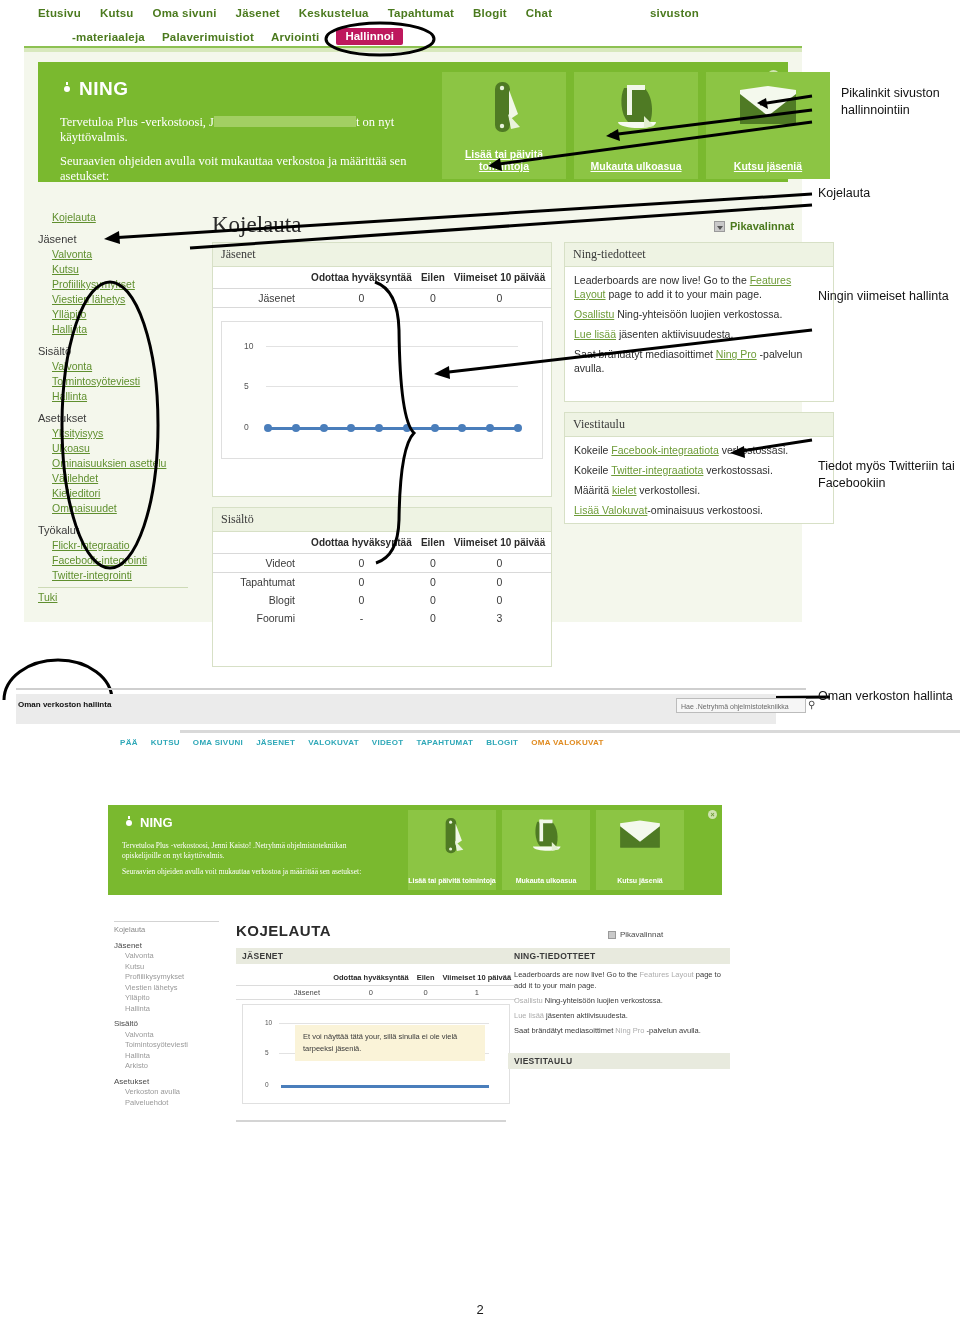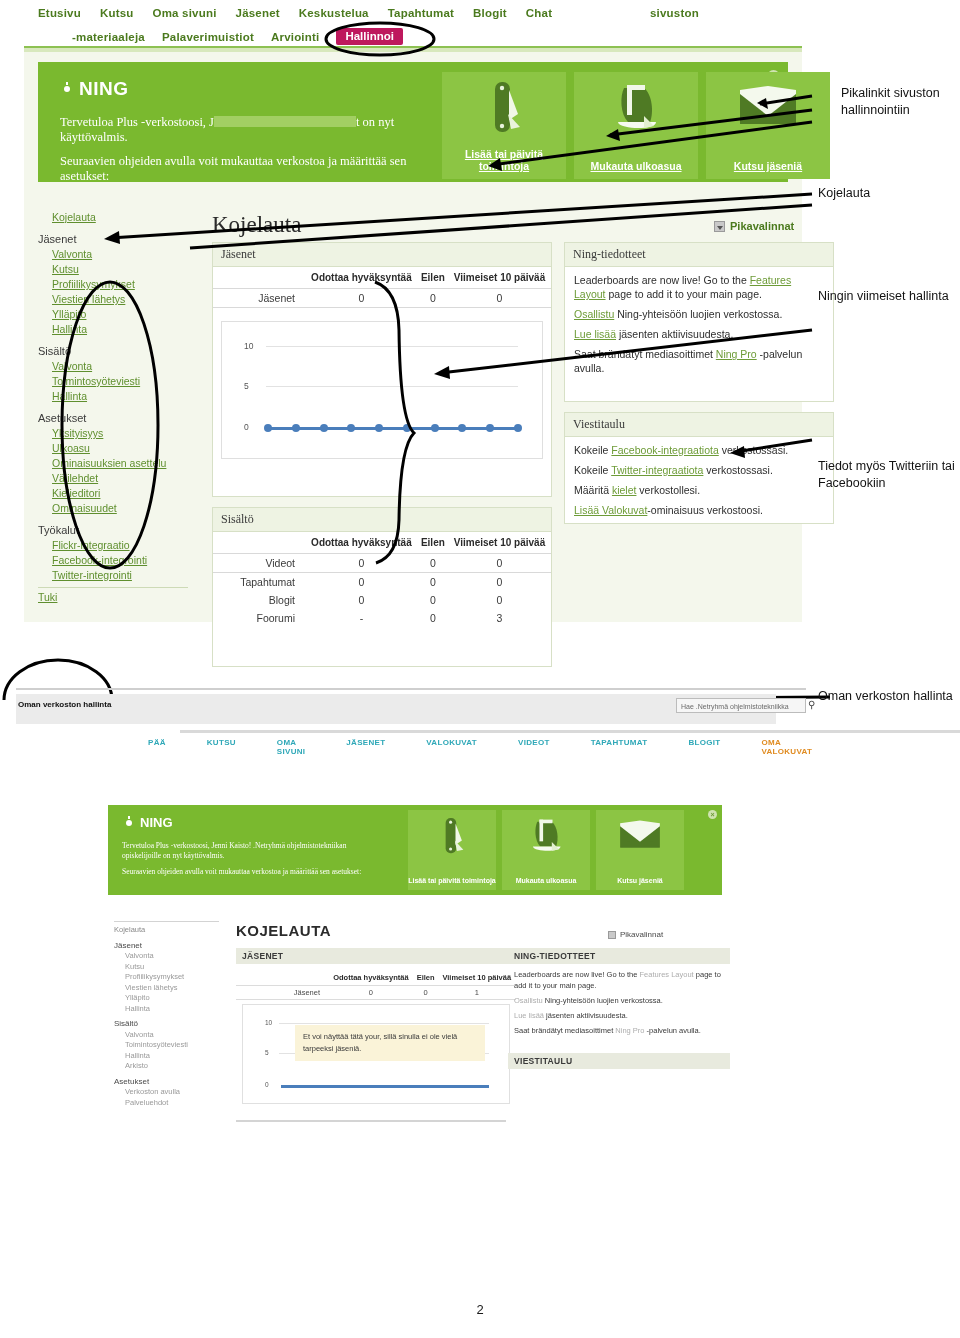--- a/index.html
+++ b/index.html
@@ -169,21 +169,21 @@
   #net-banner  { position:absolute; left:8px; top:12px; width:760px; height:30px; background:#ebebeb; }
   #net-title   { position:absolute; left:10px; top:18px; font-size:8px; font-weight:bold; color:#111; }
   #net-search  {
     position:absolute; left:668px; top:16px; width:130px; height:15px;
     border:1px solid #bcbcbc; background:#f6f6f6; font-size:7px; color:#6a6a6a;
     padding:2px 4px; line-height:11px; white-space:nowrap; overflow:hidden;
   }
   #net-search-icon { position:absolute; left:800px; top:17px; font-size:10px; color:#444; }
   #net-underline { position:absolute; left:172px; top:48px; width:990px; height:3px; background:#d9d9d9; }
   #net-nav { position:absolute; left:112px; top:56px; display:flex; gap:13px; font-size:8px; font-weight:bold; }
-  #net-nav span { color:#2fa8b8; letter-spacing:.3px;margin-left:28px; }
+  #net-nav span { color:#2fa8b8; letter-spacing:.3px; }
   #net-nav span.active { color:#e08b20; }
 
   
   #shot3 { position:absolute; left:108px; top:800px; width:620px; height:345px; }
   #b-ning-banner { position:absolute; left:0; top:5px; width:614px; height:90px; background:#7ab92f; }
   #b-ning-logo { position:absolute; left:14px; top:10px; color:#fff; font-size:13px; font-weight:bold;
     display:flex; gap:4px; align-items:center; }
   #b-welcome1 { position:absolute; left:14px; top:36px; width:250px;
     font-family:"Liberation Serif", serif; font-size:7.5px; color:#fff; line-height:10px; }
   #b-welcome2 { position:absolute; left:14px; top:62px; width:255px;

